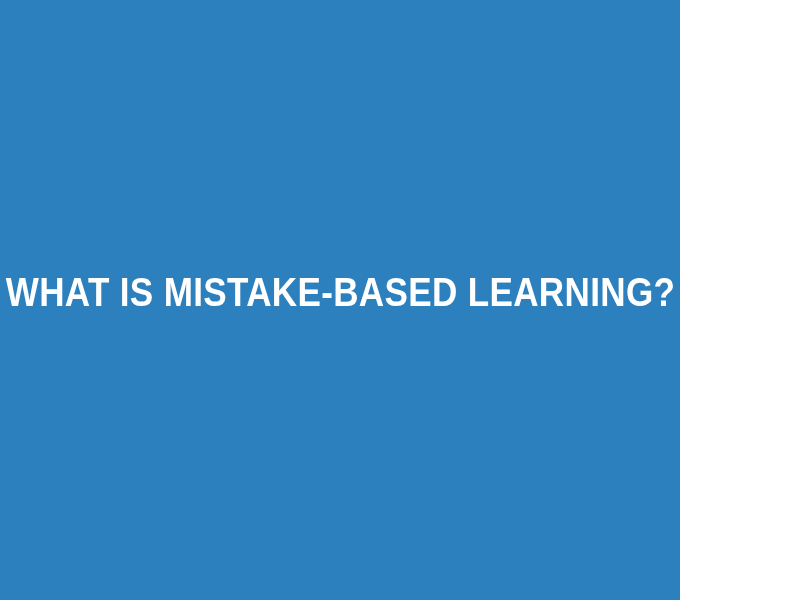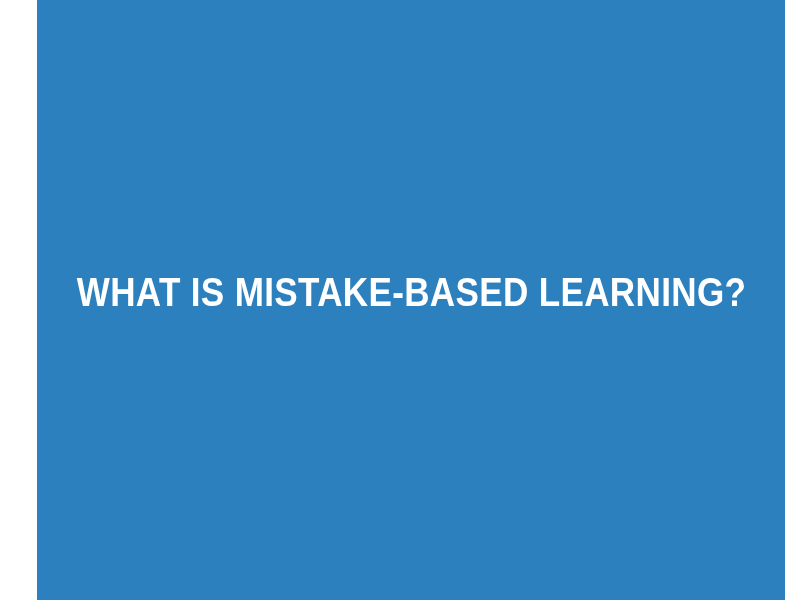--- a/index.html
+++ b/index.html
@@ -10,28 +10,27 @@
 
   body {
     width: 800px;
     height: 600px;
     overflow: hidden;
     font-family: "Liberation Sans", "DejaVu Sans", sans-serif;
   }
 
   .title-card {
     position: relative;
-    width: 748px;
+    width: 680px;
     height: 600px;
     box-sizing: border-box;
     display: flex;
     align-items: center;
     justify-content: center;
     background-color: #2b80bd;
-    margin-left: 37px;
   }
 
   .title-block {
     width: 100%;
     display: flex;
     align-items: center;
     justify-content: center;
     
     transform: translateY(-7px);
   }

